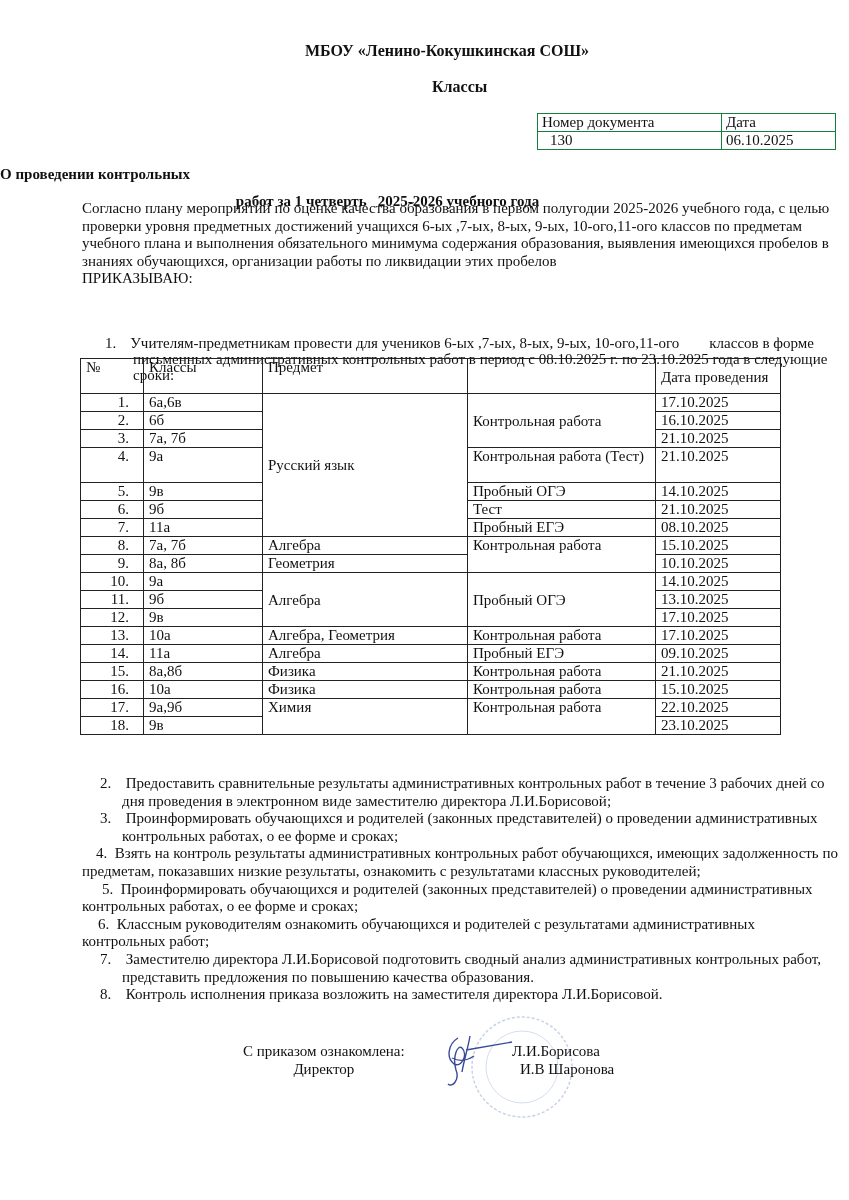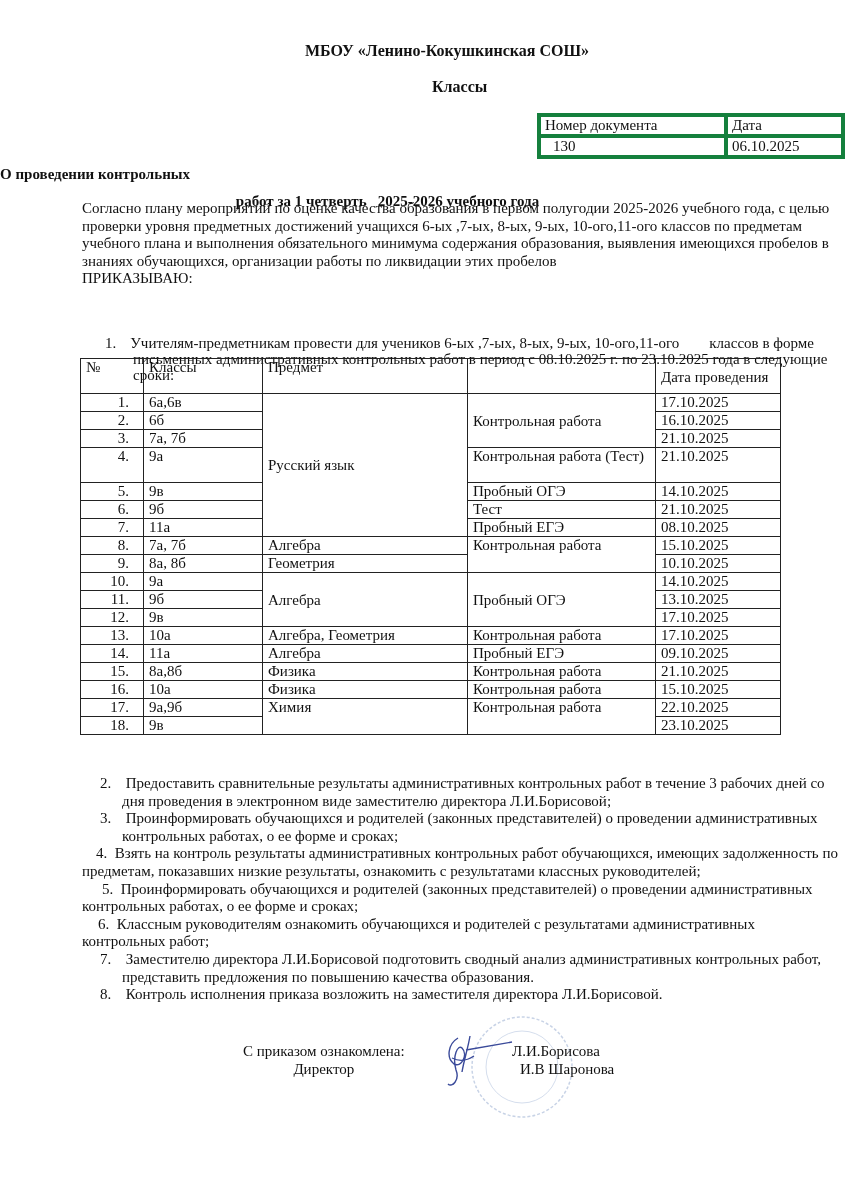--- a/index.html
+++ b/index.html
@@ -3,21 +3,21 @@
 <meta charset="utf-8">
 <style>
   html, body { margin: 0; padding: 0; background: #ffffff; }
   body { width: 849px; height: 1200px; position: relative; overflow: hidden;
          font-family: "Liberation Serif", serif; color: #111; font-size: 15px; }
   .abs { position: absolute; }
   .bold { font-weight: bold; }
   #org { left: 305px; top: 42px; font-size: 16px; }
   #title { left: 432px; top: 78px; font-size: 16px; }
   table.meta { position: absolute; left: 537px; top: 113px; border-collapse: collapse; font-size: 15px; }
-  table.meta td { border: 4px solid #15803d; padding: 0 4px; height: 17px; line-height: 17px; }
+  table.meta td { border: 1px solid #15803d; padding: 0 4px; height: 17px; line-height: 17px; }
   table.meta td.c1 { width: 167px; }
   table.meta td.c2 { width: 105px; }
   #subj1 { left: 0; width: 849px; top: 166px; font-size: 15px; }
   #subj2 { left: 0; width: 767px; text-align: center; top: 193px; font-size: 15px; padding-left: 8px; box-sizing: border-box; }
   #intro { left: 82px; top: 200px; width: 760px; line-height: 17.5px; }
   #order-word { left: 82px; top: 270px; line-height: 17.5px; }
   .item { position: absolute; line-height: 16px; margin-top: 48px; }
   #i1 { left: 105px; top: 287px; width: 740px; }
   table.sched { position: absolute; left: 80px; top: 358px; border-collapse: collapse; font-size: 15px; table-layout: fixed; }
   table.sched td { border: 1px solid #222; padding: 0 5px; line-height: 16px; vertical-align: top; }

